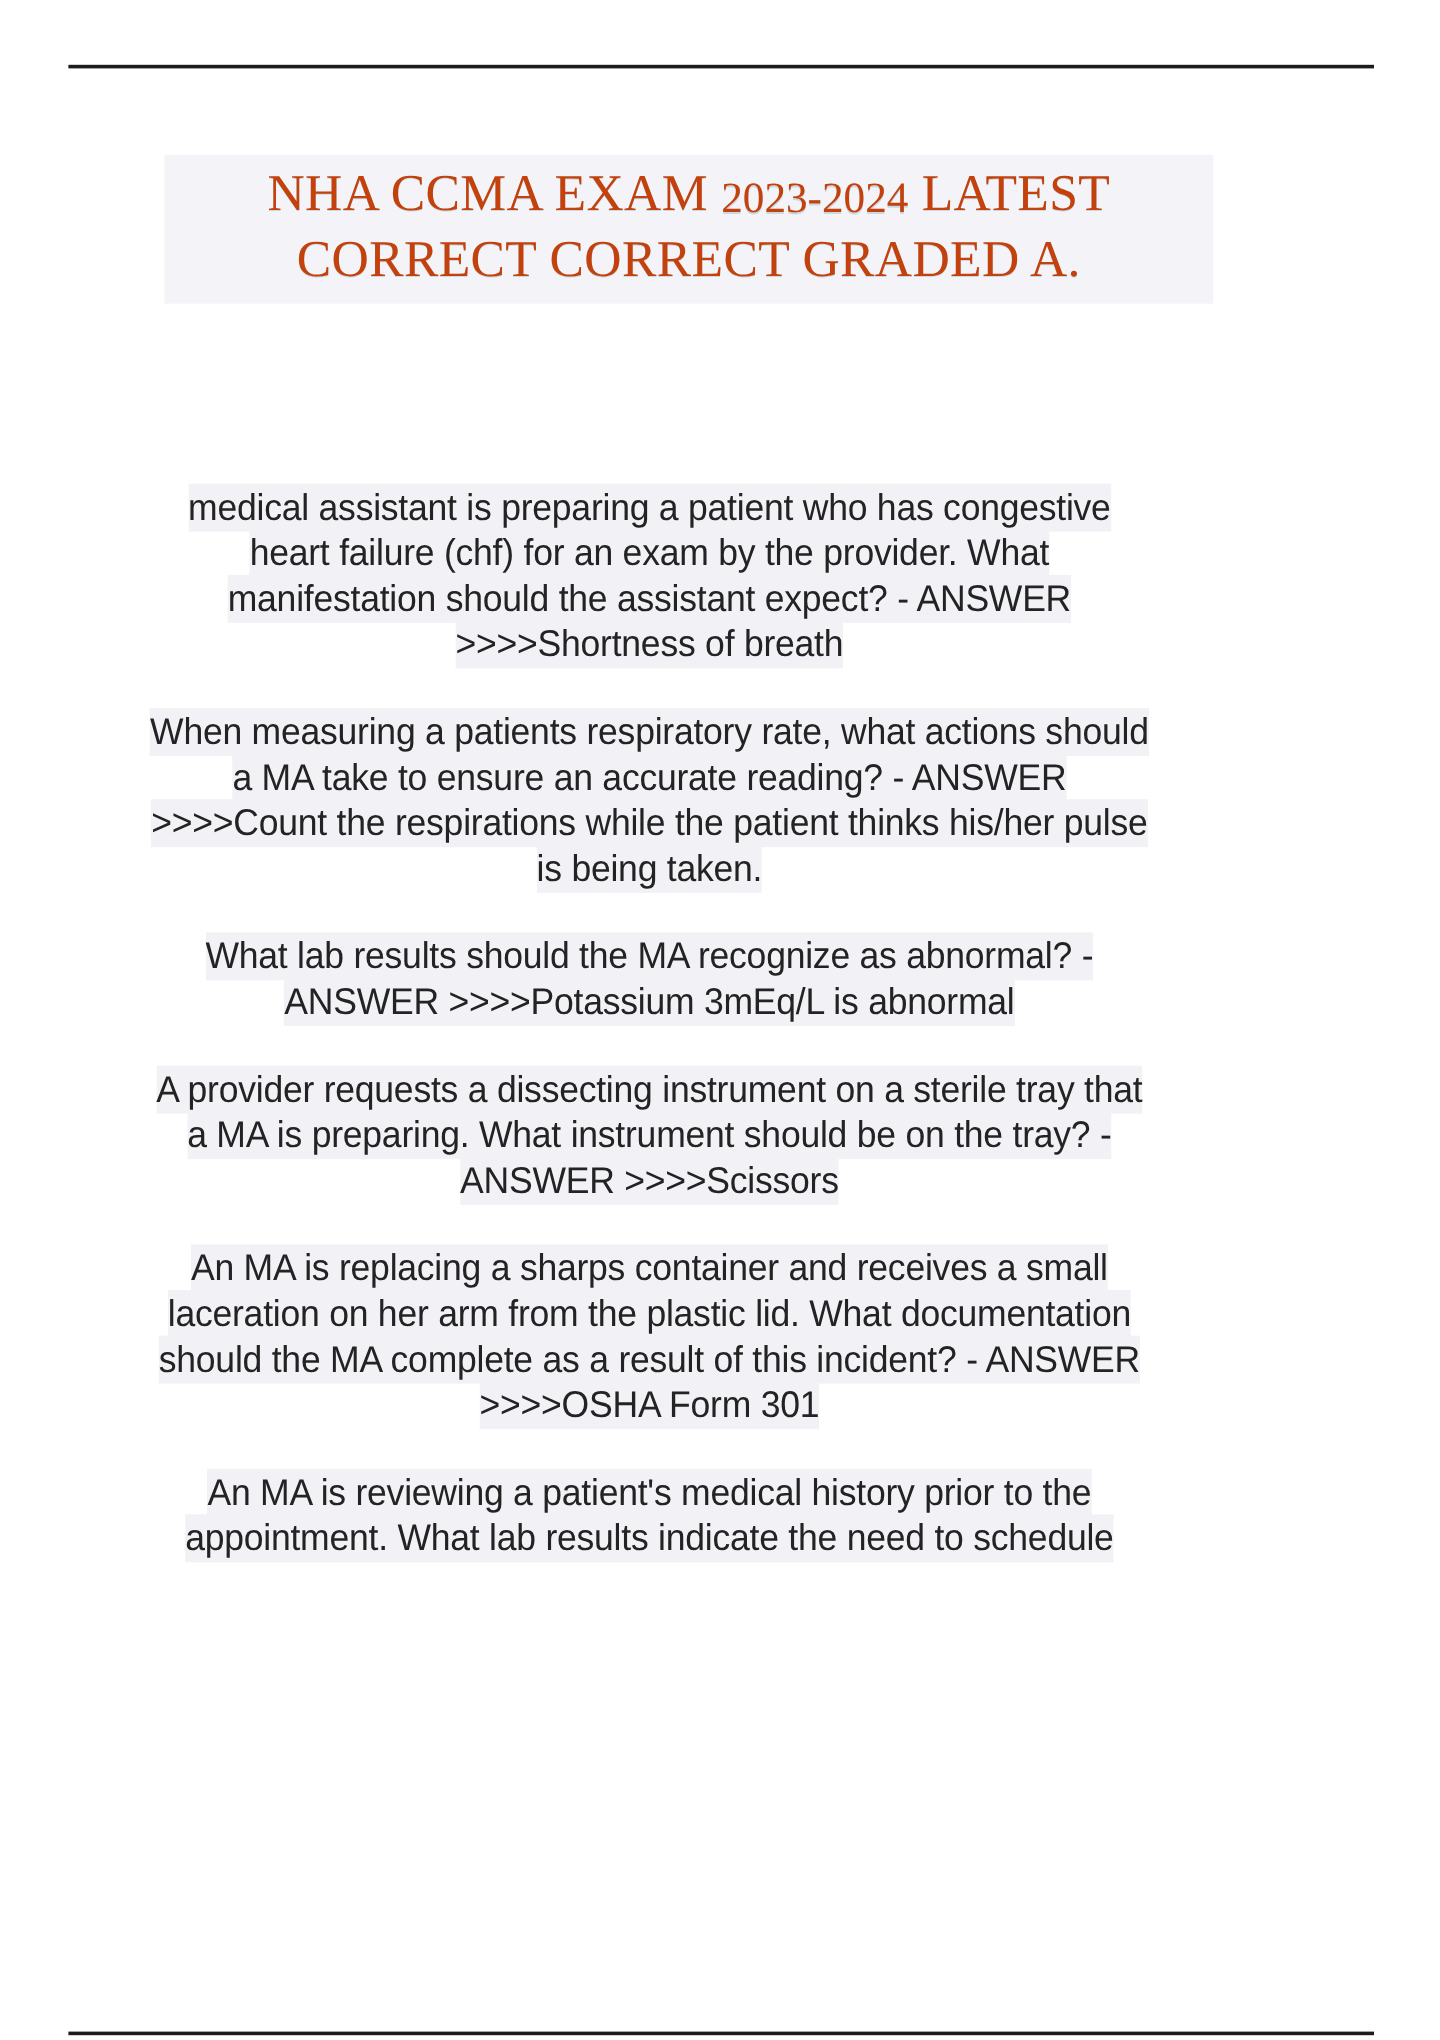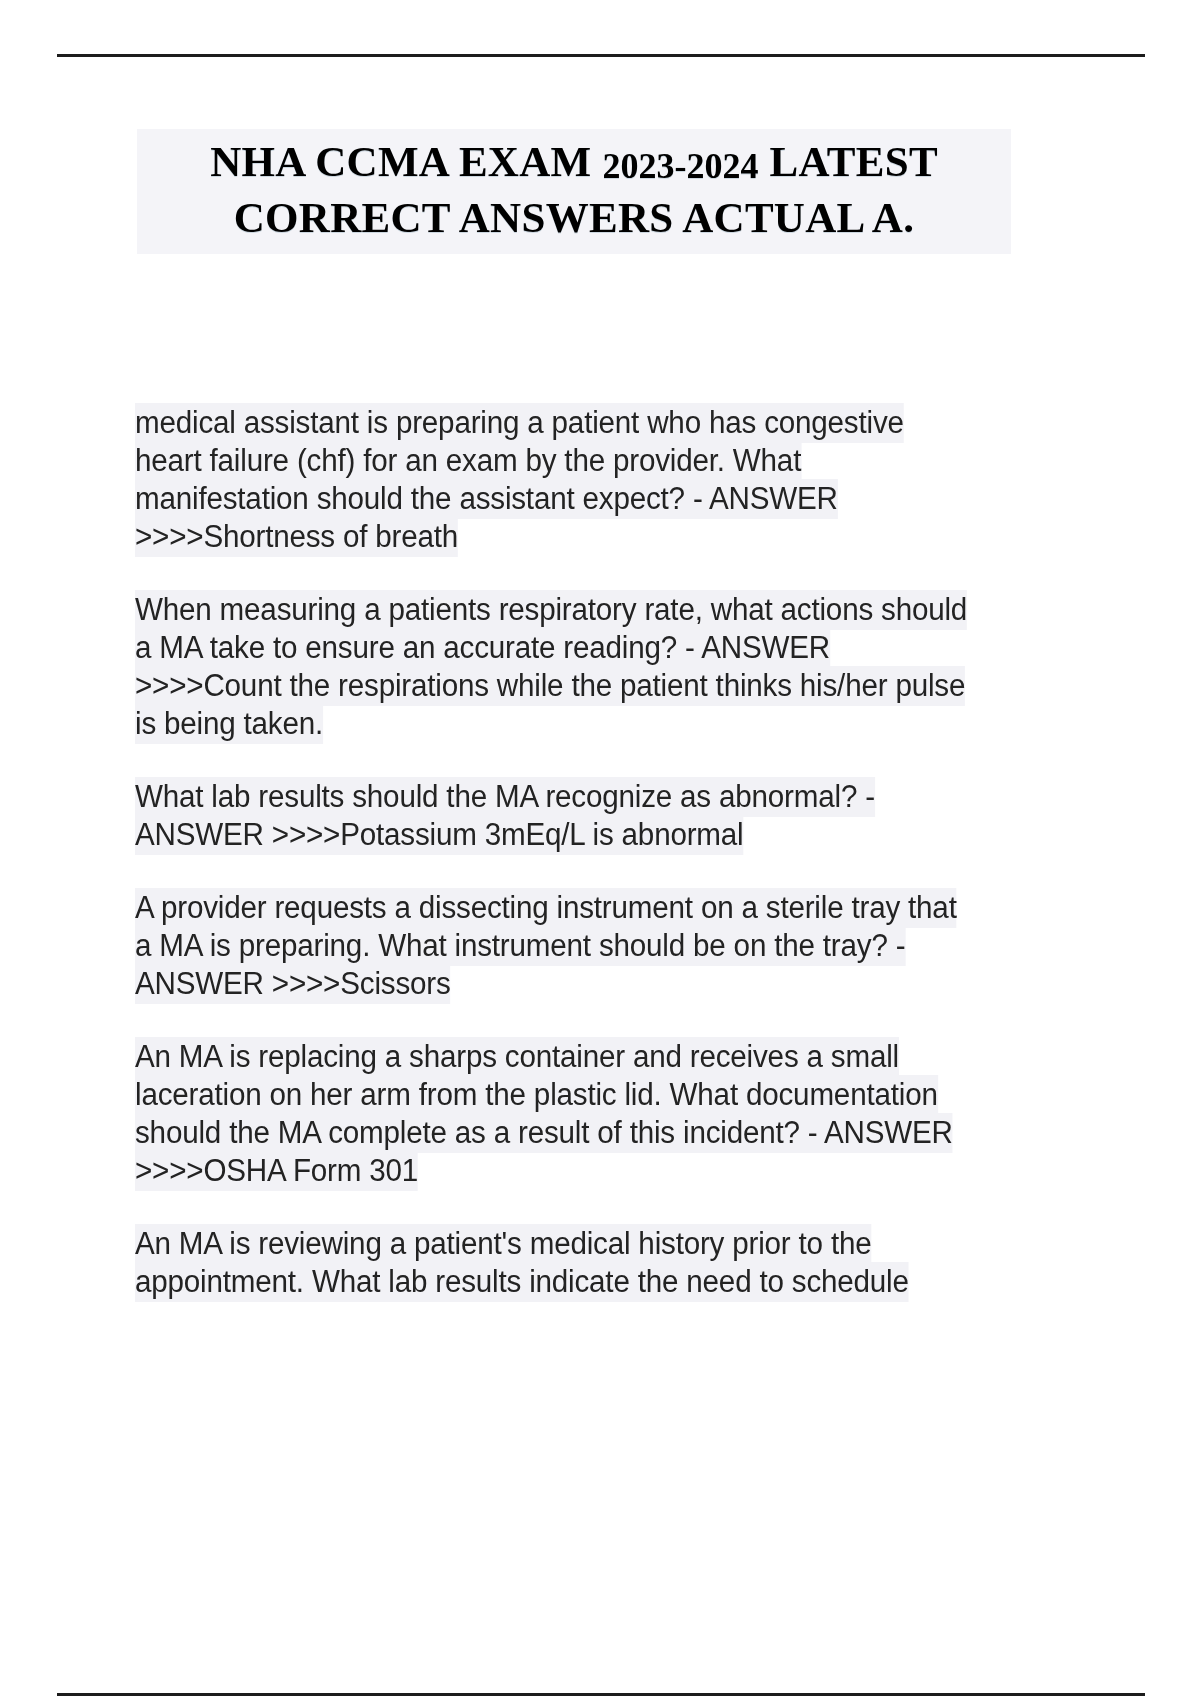--- a/index.html
+++ b/index.html
@@ -38,41 +38,42 @@
     position: absolute;
     left: 137px;
     top: 129px;
     width: 874px;
     padding: 6px 0 10px 0;
     background: #f4f4f8;
     text-align: center;
   }
   .title-line {
     font-family: "Liberation Serif", "DejaVu Serif", serif;
-    font-weight: 700;
+    font-weight: 400;
     font-size: 43px;
     line-height: 53px;
     letter-spacing: 0.3px;
-    color: #000000;
+    color: #c2410c;
     white-space: nowrap;
     text-shadow: 0 1px 0 rgba(130,160,180,0.35);
   }
   .title-line .yr {
     font-size: 36px;
     letter-spacing: 0px;
     position: relative;
     top: 2px;
   }
 
   
   .body-text {
     position: absolute;
-    left: 135px;
+    left: 120px;
     top: 404px;
     width: 882px;
+    text-align: center;
   }
   .qa-block {
     margin: 0 0 35px 0;
     font-family: "Liberation Sans", sans-serif;
     font-size: 31px;
     line-height: 38px;
     color: #232323;
     letter-spacing: -0.2px;
     transform: scaleX(0.955);
     transform-origin: left top;
@@ -89,21 +90,21 @@
 <body>
 
 <div class="page">
 
   <div class="rule rule-top"></div>
 
   <div class="title-block">
     <div class="title-line">
       <span>NHA CCMA EXAM </span><span class="yr">2023-2024</span><span> LATEST</span>
     </div>
-    <div class="title-line">CORRECT ANSWERS ACTUAL A.</div>
+    <div class="title-line">CORRECT CORRECT GRADED A.</div>
   </div>
 
   <div class="body-text">
     <p class="qa-block"><span class="hl">medical assistant is preparing a patient who has congestive heart failure (chf) for an exam by the provider. What manifestation should the assistant expect? - ANSWER &gt;&gt;&gt;&gt;Shortness of breath</span></p>
     <p class="qa-block"><span class="hl">When measuring a patients respiratory rate, what actions should a MA take to ensure an accurate reading? - ANSWER &gt;&gt;&gt;&gt;Count the respirations while the patient thinks his/her pulse is being taken.</span></p>
     <p class="qa-block"><span class="hl">What lab results should the MA recognize as abnormal? - ANSWER &gt;&gt;&gt;&gt;Potassium 3mEq/L is abnormal</span></p>
     <p class="qa-block"><span class="hl">A provider requests a dissecting instrument on a sterile tray that a MA is preparing. What instrument should be on the tray? - ANSWER &gt;&gt;&gt;&gt;Scissors</span></p>
     <p class="qa-block"><span class="hl">An MA is replacing a sharps container and receives a small laceration on her arm from the plastic lid. What documentation should the MA complete as a result of this incident? - ANSWER &gt;&gt;&gt;&gt;OSHA Form 301</span></p>
     <p class="qa-block"><span class="hl">An MA is reviewing a patient's medical history prior to the appointment. What lab results indicate the need to schedule</span></p>
   </div>

